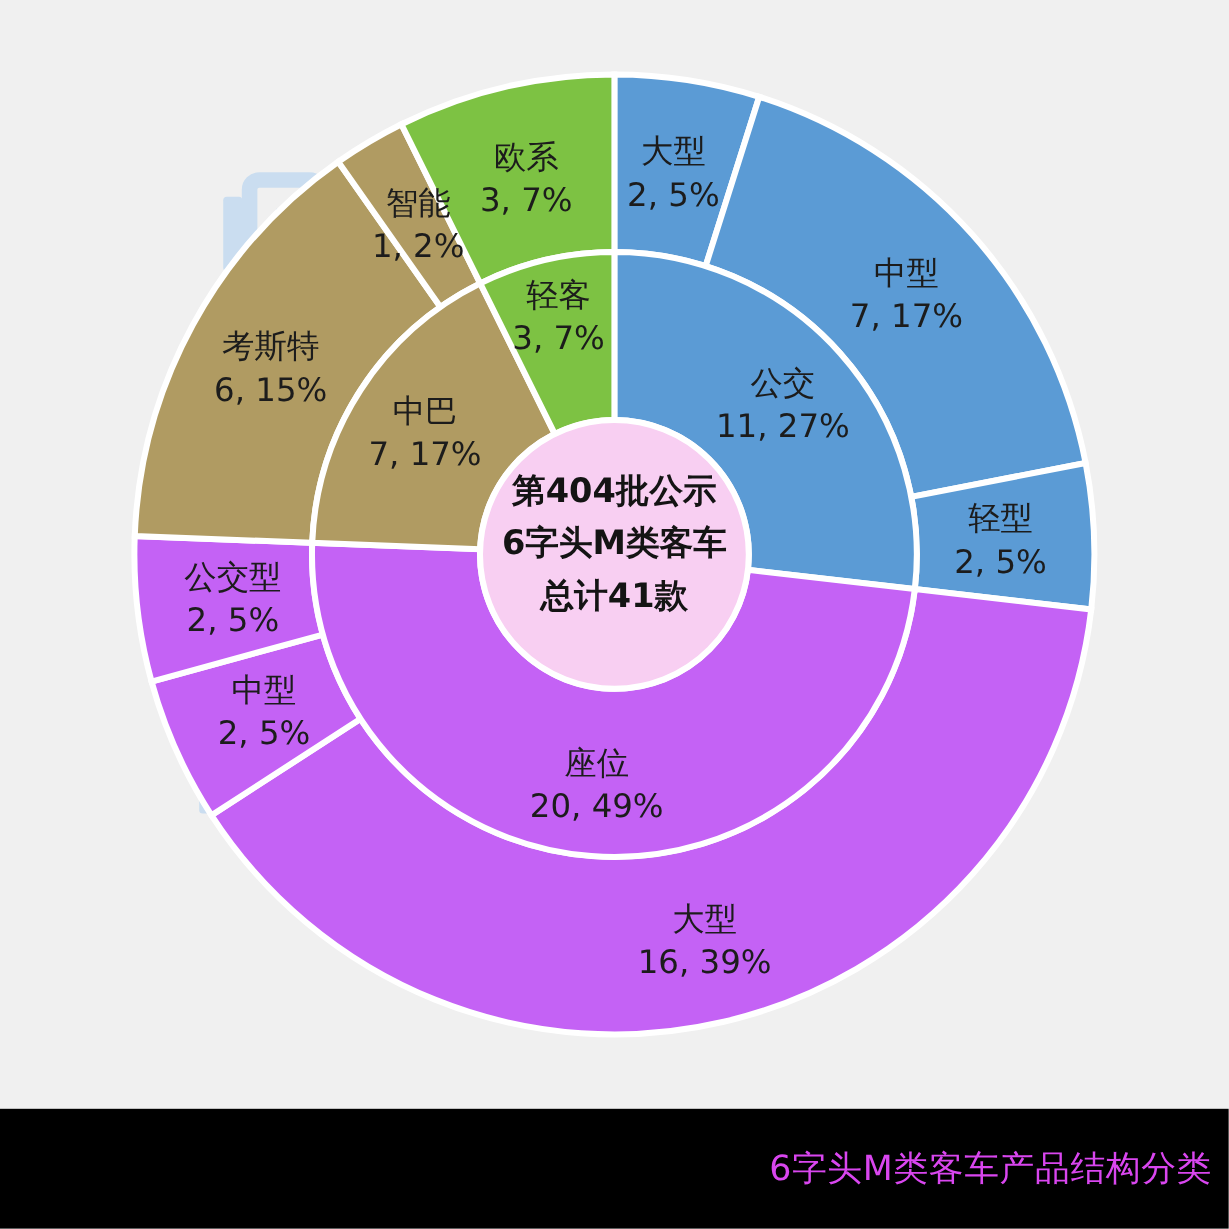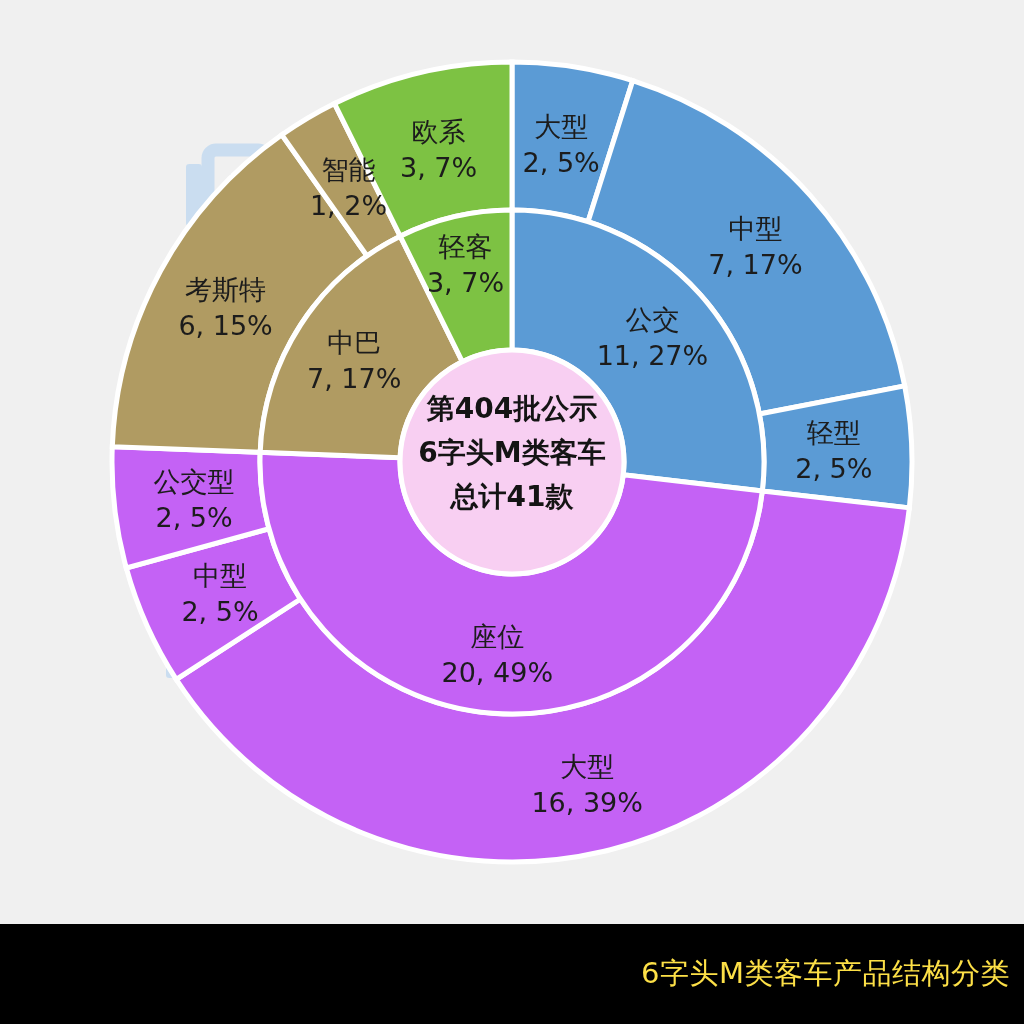--- a/index.html
+++ b/index.html
@@ -43,21 +43,21 @@
     font-weight: bold;
     font-size: 28px;
   }
   #caption-bar {
     position: absolute;
     left: 0;
     top: 924px;
     width: 1024px;
     height: 100px;
     background: #000000;
-    color: #fde047;
+    color: #d946ef;
     display: flex;
     flex-direction: column;
     align-items: flex-end;
     justify-content: center;
     box-sizing: border-box;
     padding-right: 14px;
   }
   #caption-bar .cap-line {
     font-family: "DejaVu Sans", "Liberation Sans", sans-serif;
     font-size: 29px;

